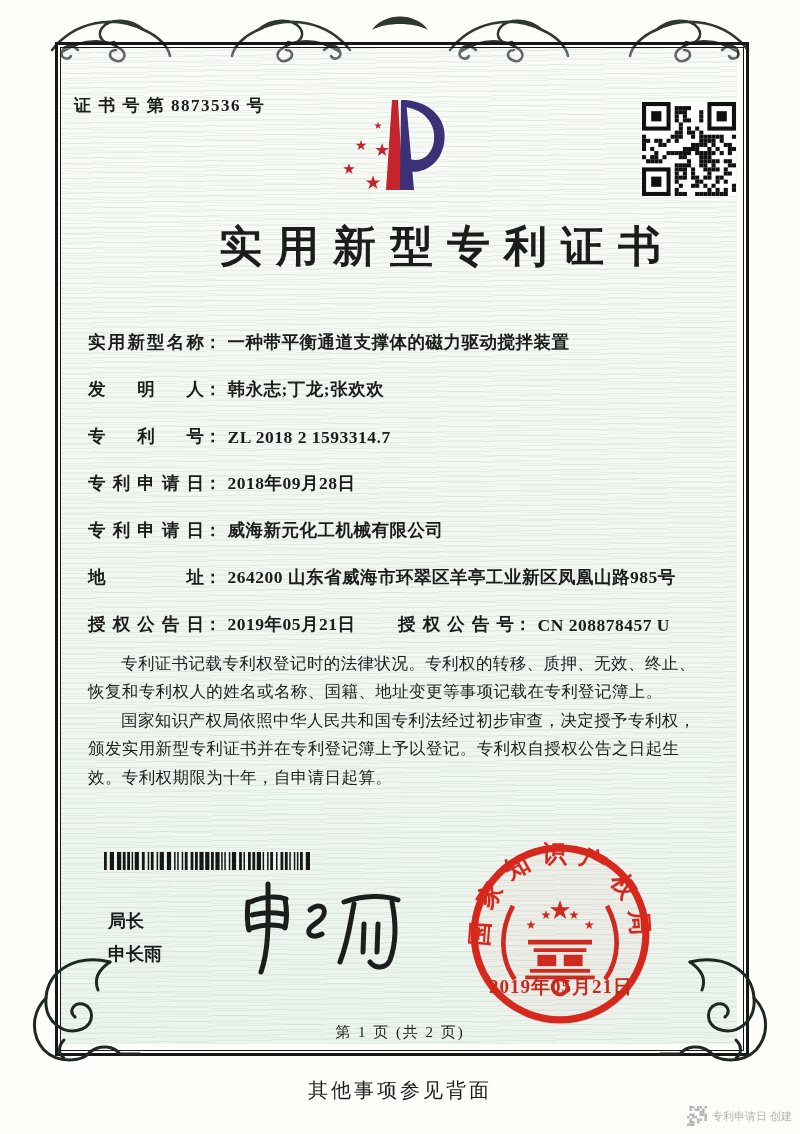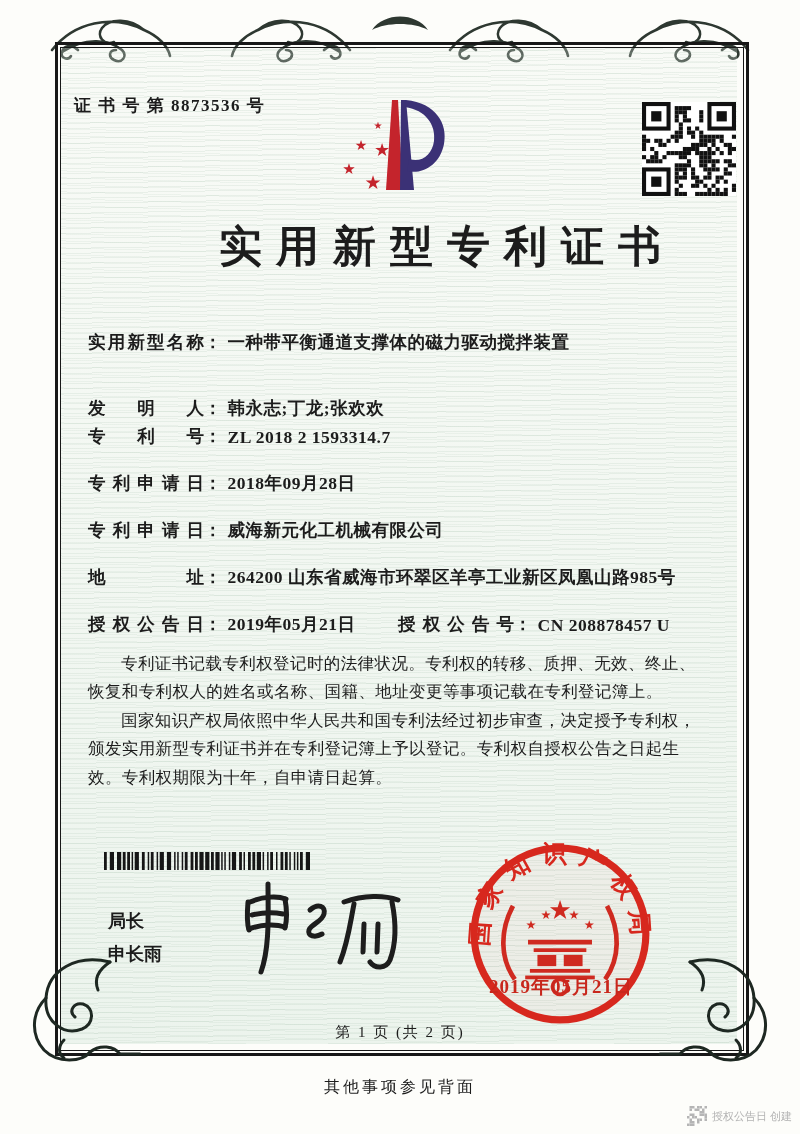--- a/index.html
+++ b/index.html
@@ -21,21 +21,21 @@
   .frow{position:absolute;left:88px;width:630px;font-size:17.5px;font-weight:600;white-space:nowrap;}
   .flabel{display:inline-block;width:116px;text-align:justify;text-align-last:justify;vertical-align:bottom;}
   .fcolon{display:inline-block;vertical-align:bottom;}
   .fvalue{display:inline-block;margin-left:6px;vertical-align:bottom;letter-spacing:0.5px;font-family:Liberation Serif, serif;}
   .grant-right{position:absolute;left:310px;top:0;}
   .paras{position:absolute;left:88px;top:650px;width:624px;font-size:16.5px;line-height:1.72;}
   .paras p{margin:0;text-indent:2em;letter-spacing:0.4px;}
   .signer{position:absolute;left:108px;top:906px;font-family:Liberation Mono, monospace;font-size:18px;font-weight:700;line-height:33px;}
   .seal-date{position:absolute;left:455px;top:974px;width:212px;text-align:center;font-size:19px;font-weight:700;color:#c8271c;letter-spacing:1px;}
   .footer-page{position:absolute;left:0;top:1023px;width:800px;text-align:center;font-size:15px;letter-spacing:2px;}
-  .back-note{position:absolute;left:0;top:1077px;width:800px;text-align:center;font-size:16px;letter-spacing:3px;}
+  .back-note{position:absolute;left:0;top:1077px;width:800px;text-align:center;font-size:20px;letter-spacing:3px;}
   .watermark{position:absolute;right:8px;top:1106px;display:flex;align-items:center;gap:5px;color:#b3b3b3;font-family:"Liberation Sans","DejaVu Sans",sans-serif;font-size:11px;}
   svg text.star{font-family:"DejaVu Sans",sans-serif;}
 </style>
 </head>
 <body>
 
 <div class="page">
 
   <svg width="0" height="0" style="position:absolute" aria-hidden="true">
     <defs>
@@ -265,21 +265,21 @@
         <rect x="73" y="9" width="10" height="10"></rect>
         <rect x="9" y="73" width="10" height="10"></rect>
     </g>
   </svg>
 
   <div class="title">实用新型专利证书</div>
 
   <div class="frow" style="top:330px">
     <span class="flabel">实用新型名称</span><span class="fcolon">：</span><span class="fvalue">一种带平衡通道支撑体的磁力驱动搅拌装置</span>
   </div>
-  <div class="frow" style="top:396px">
+  <div class="frow" style="top:377px">
     <span class="flabel">发明人</span><span class="fcolon">：</span><span class="fvalue">韩永志;丁龙;张欢欢</span>
   </div>
   <div class="frow" style="top:424px">
     <span class="flabel">专利号</span><span class="fcolon">：</span><span class="fvalue">ZL 2018 2 1593314.7</span>
   </div>
   <div class="frow" style="top:471px">
     <span class="flabel">专利申请日</span><span class="fcolon">：</span><span class="fvalue">2018年09月28日</span>
   </div>
   <div class="frow" style="top:518px">
     <span class="flabel">专利申请日</span><span class="fcolon">：</span><span class="fvalue">威海新元化工机械有限公司</span>
@@ -429,16 +429,16 @@
           <rect x="12.5" y="12.5" width="2.5" height="2.5"></rect>
           <rect x="17.5" y="12.5" width="2.5" height="2.5"></rect>
           <rect x="2.5" y="15" width="2.5" height="2.5"></rect>
           <rect x="5" y="15" width="2.5" height="2.5"></rect>
           <rect x="10" y="15" width="2.5" height="2.5"></rect>
           <rect x="0" y="17.5" width="2.5" height="2.5"></rect>
           <rect x="2.5" y="17.5" width="2.5" height="2.5"></rect>
           <rect x="5" y="17.5" width="2.5" height="2.5"></rect>
         </g>
     </svg>
-    <span>授权公告日 创建</span>
+    <span>专利申请日 创建</span>
   </div>
 
 </div>
 
 </body></html>

